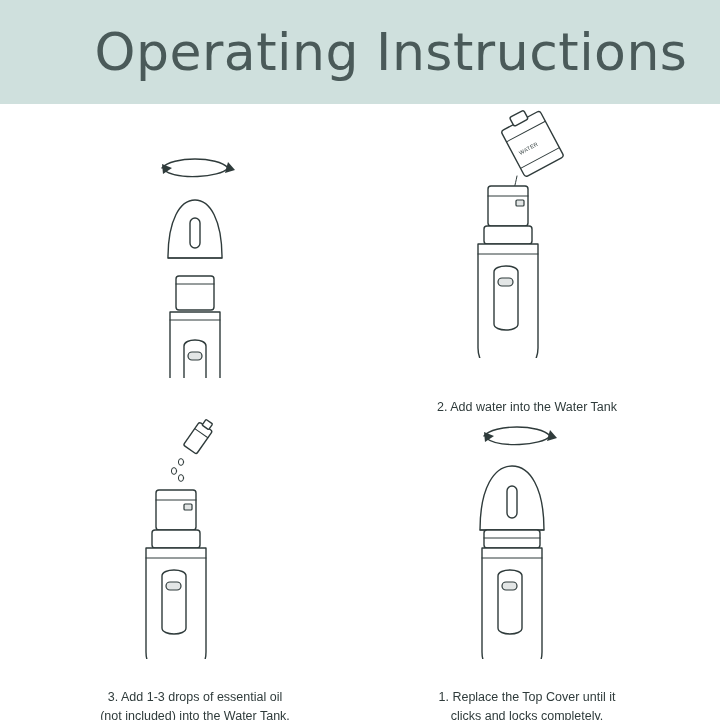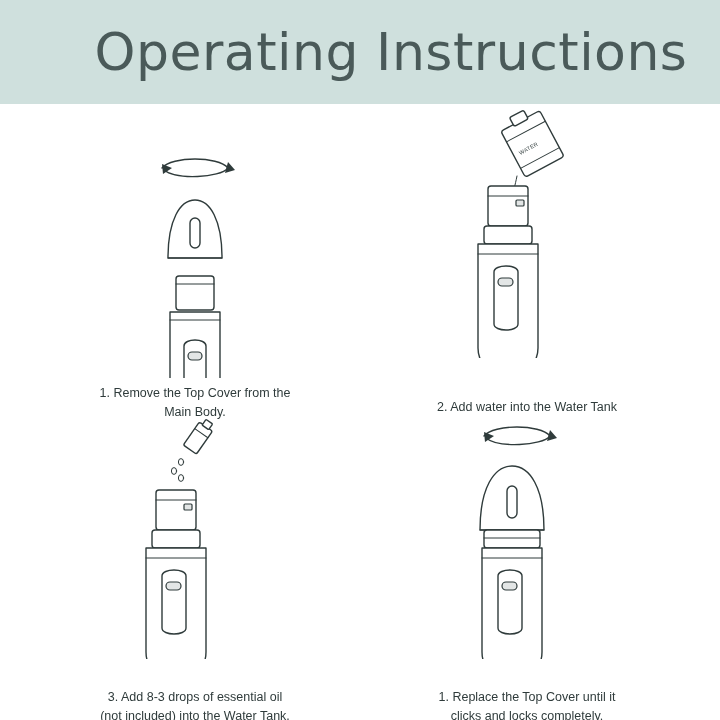--- a/index.html
+++ b/index.html
@@ -148,24 +148,20 @@
           <rect class="fill-white" x="96" y="168" width="38" height="34" rx="3"></rect>
           <path class="stroke-thin" d="M96 176 L134 176"></path>
 
           <path class="fill-white" d="M90 204 L140 204 L140 330 C 140 344, 130 352, 115 352 C 100 352, 90 344, 90 330 Z"></path>
           <path class="stroke-thin" d="M90 212 L140 212"></path>
 
           <path class="fill-white" d="M104 238 C 104 230, 126 230, 126 238 L126 288 C 126 296, 104 296, 104 288 Z"></path>
           <rect class="fill-gray" x="108" y="244" width="14" height="8" rx="4"></rect>
         </svg>
       </div>
-      <div class="step-caption">
-        <span class="line">1. Remove the Top Cover from the</span>
-        <span class="line">Main Body.</span>
-      </div>
     </div>
 
     <div class="step" id="step-2">
       <div class="step-art">
         <svg width="230" height="250" viewBox="0 0 230 250">
 
           <g transform="rotate(-28 120 35)">
             <rect class="fill-white" x="98" y="10" width="44" height="52" rx="3"></rect>
             <rect class="fill-white" x="112" y="2" width="16" height="10" rx="2"></rect>
             <path class="stroke-thin" d="M98 22 L142 22"></path>
@@ -214,21 +210,21 @@
           <rect class="fill-white" x="72" y="116" width="48" height="18" rx="3"></rect>
 
           <path class="fill-white" d="M66 134 L126 134 L126 238 C 126 254, 114 264, 96 264 C 78 264, 66 254, 66 238 Z"></path>
           <path class="stroke-thin" d="M66 144 L126 144"></path>
 
           <path class="fill-white" d="M82 162 C 82 154, 106 154, 106 162 L106 214 C 106 222, 82 222, 82 214 Z"></path>
           <rect class="fill-gray" x="86" y="168" width="15" height="8" rx="4"></rect>
         </svg>
       </div>
       <div class="step-caption">
-        <span class="line">3. Add 8-3 drops of essential oil</span>
+        <span class="line">3. Add 1-3 drops of essential oil</span>
         <span class="line">(not included) into the Water Tank.</span>
       </div>
     </div>
 
     <div class="step" id="step-4">
       <div class="step-art">
         <svg width="230" height="245" viewBox="0 0 230 245">
 
           <path class="stroke" d="M72 22 C 82 10, 128 10, 138 22"></path>
           <path class="stroke" d="M138 22 C 130 32, 86 34, 74 24"></path>

